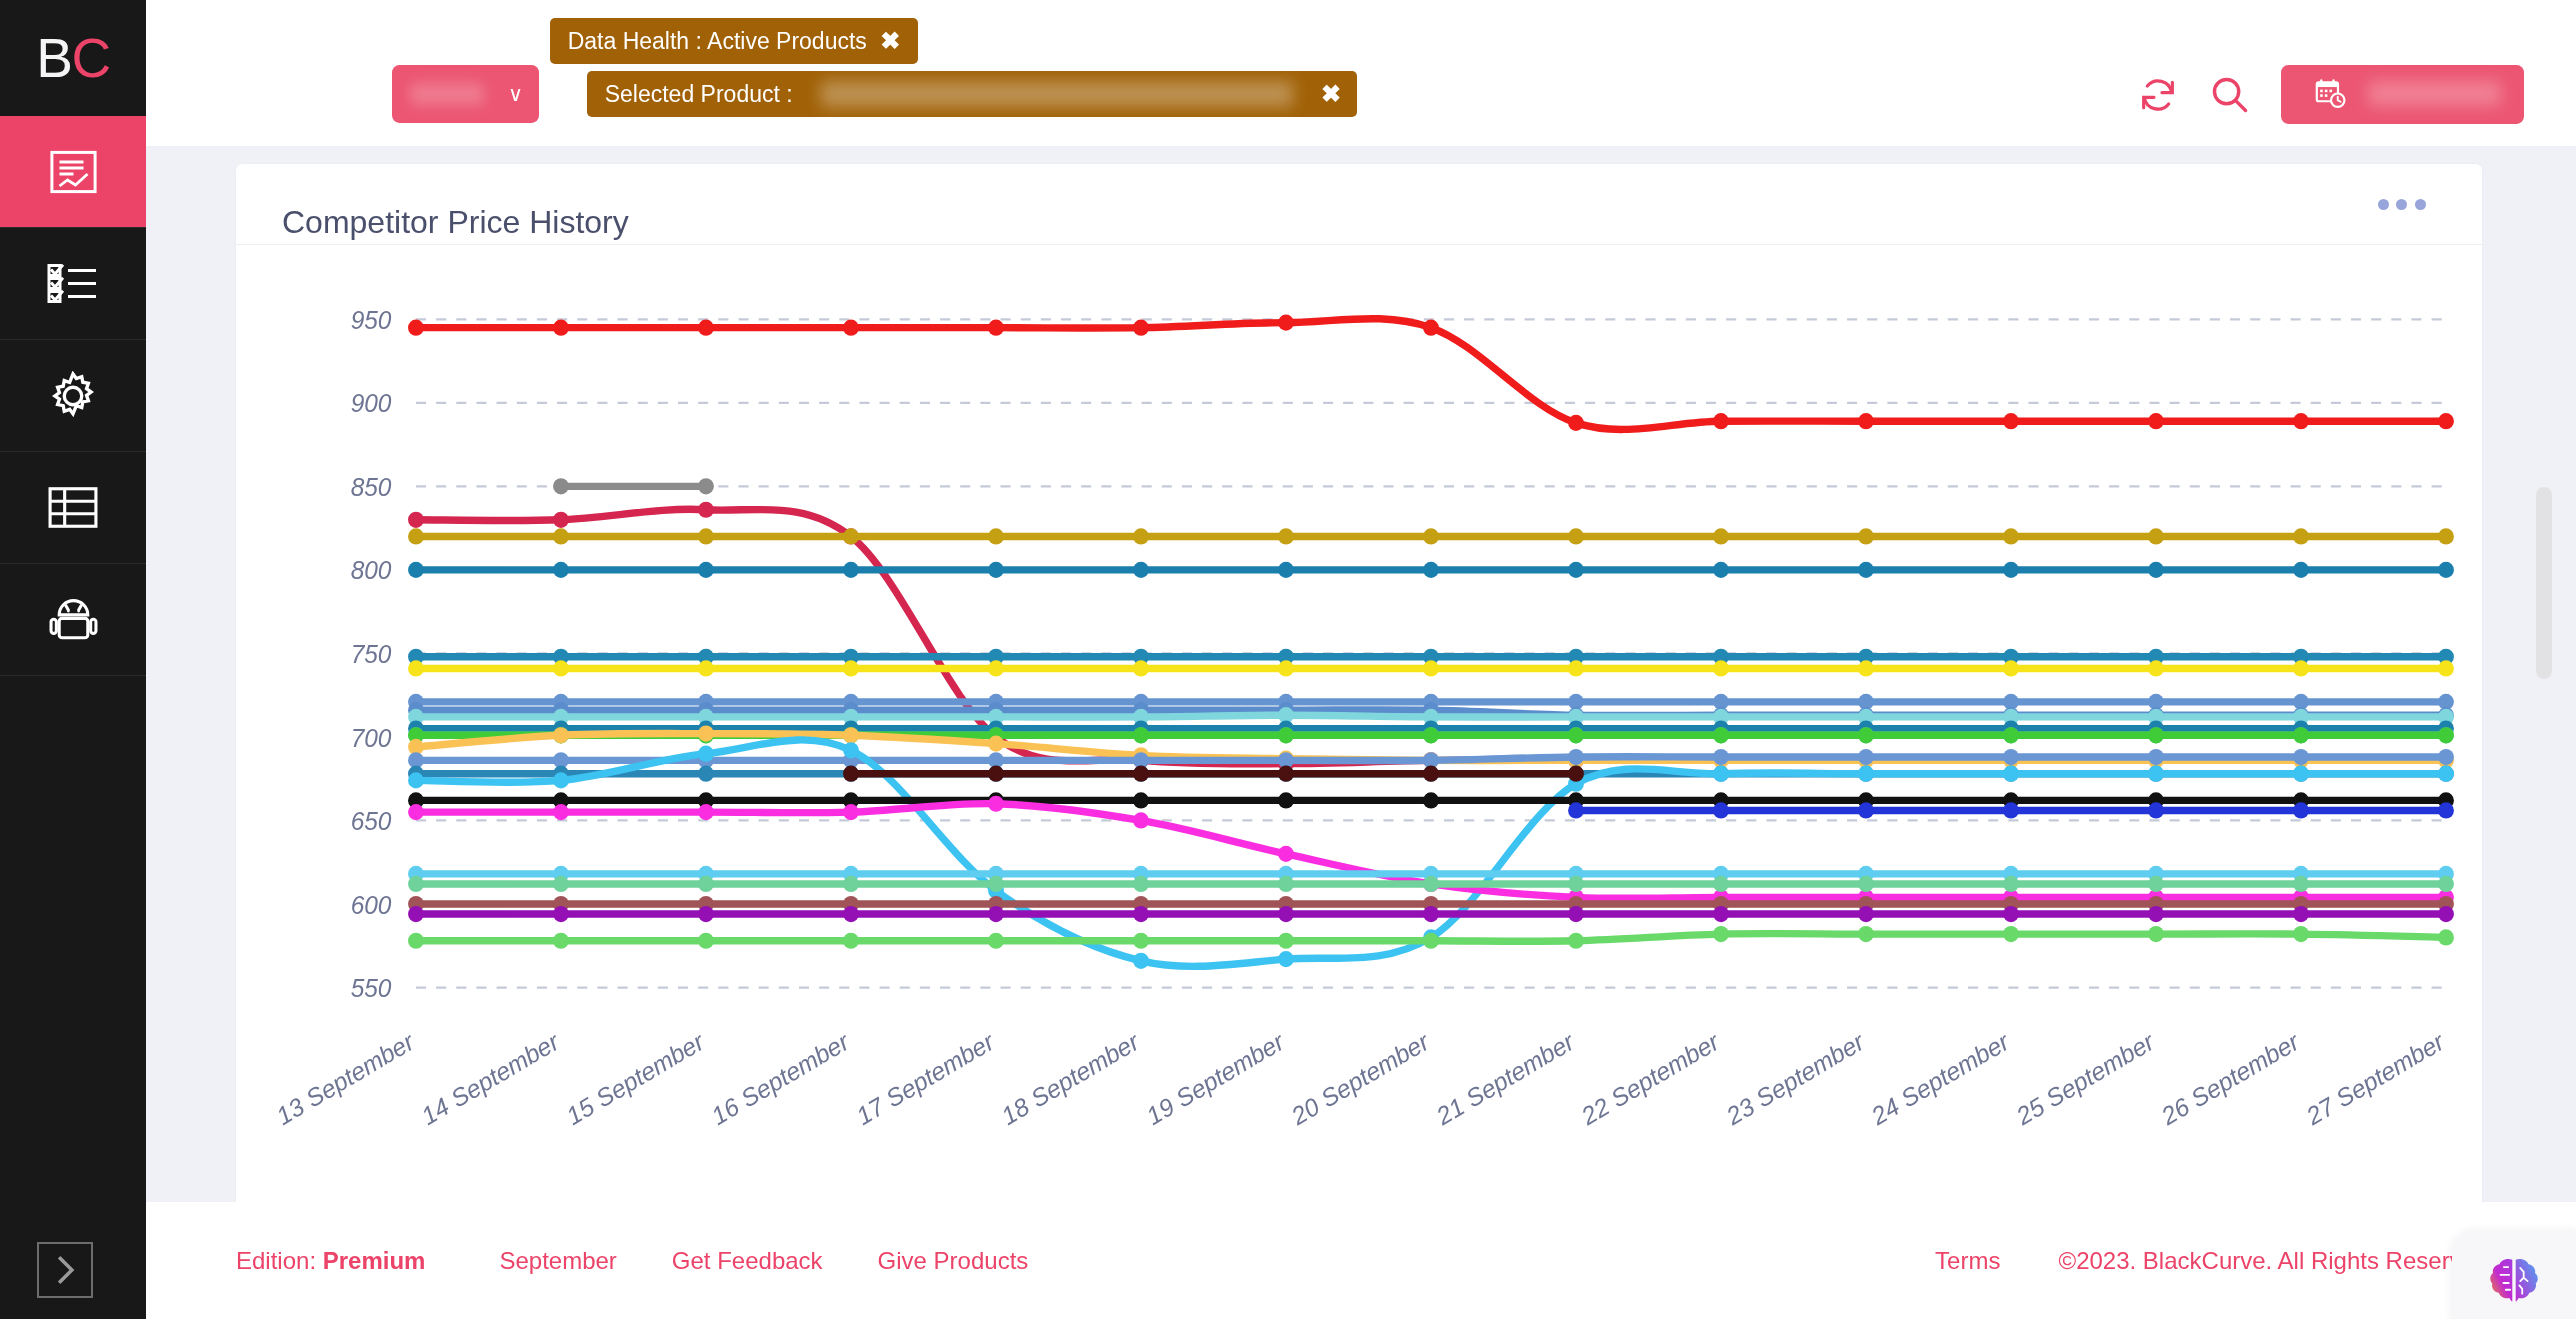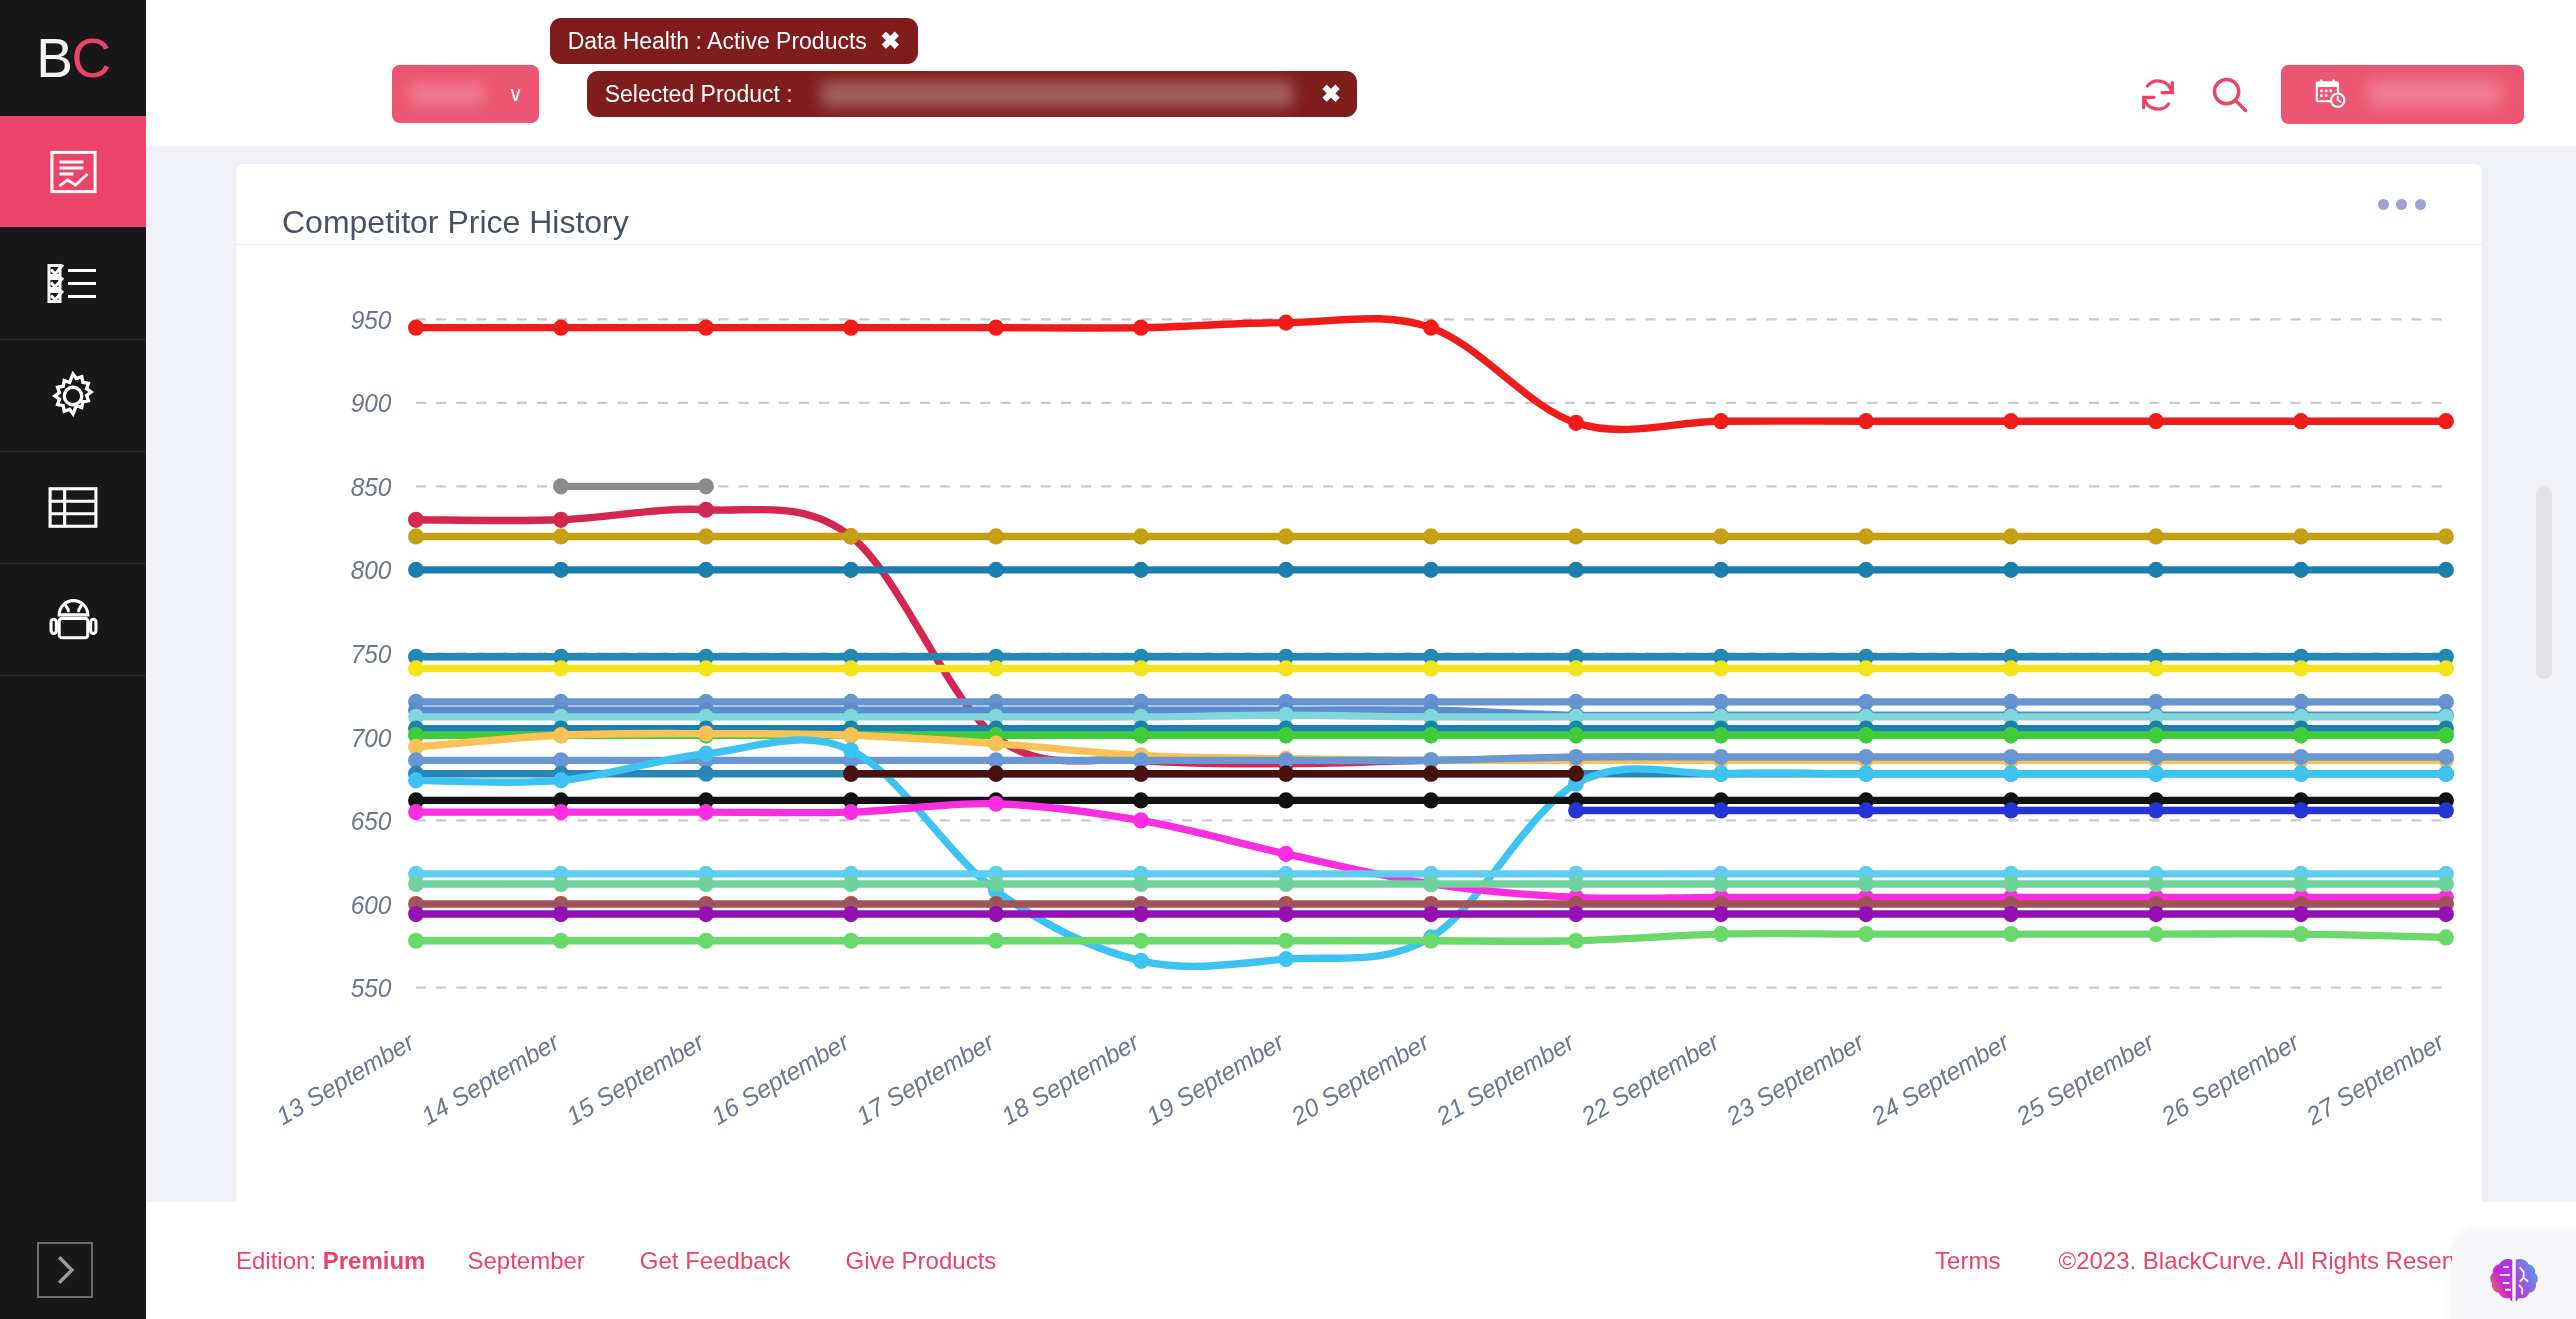--- a/index.html
+++ b/index.html
@@ -51,21 +51,21 @@
     background: #ec5672; display: flex; align-items: center;
     justify-content: flex-end; padding-right: 16px; cursor: pointer;
   }
   .dd-button .blurred-label {
     position: absolute; left: 17.7px; top: 17.7px; width: 74px; height: 22px;
     background: rgba(255,255,255,0.22); filter: blur(6.6px); border-radius: 4.4px;
   }
   .dd-caret { color: #ffffff; font-size: 20.6px; line-height: 1; z-index: 2; }
 
   .chip {
-    position: absolute; border-radius: 11px; background: #7f1d1d;
+    position: absolute; border-radius: 5px; background: #a16207;
     display: flex; align-items: center; color: #ffffff;
     font-size: 23px; padding: 0 17.7px; cursor: pointer;
   }
   .chip-health { left: 404px; top: 18.4px; height: 46px; }
   .chip-product { left: 404px; top: 71px; height: 46px; width: 770px; margin-left: 37px; }
   .chip-x {
     font-size: 24px; font-weight: 700; margin-left: 13.3px;
     line-height: 1; cursor: pointer;
   }
   .chip-product .chip-x { position: absolute; right: 16px; }
@@ -124,21 +124,21 @@
 
   
   .footer {
     height: 118px; background: #ffffff; display: flex; align-items: center;
     padding: 0 0 0 90px; position: relative; flex: 0 0 118px;
   }
   .footer-left { display: flex; align-items: center; gap: 0; }
   .footer-link {
     color: #ec4368; font-size: 24px; margin-right: 55px; cursor: pointer;
   }
-  .footer-edition { color: #ec4368; font-size: 24px; margin-right: 42px; }
+  .footer-edition { color: #ec4368; font-size: 24px; margin-right: 74px; }
   .footer-edition b { font-weight: 700; }
   .footer-right {
     position: absolute; right: 81px; display: flex; align-items: center; gap: 58px;
   }
   .footer-right .footer-link { margin-right: 0; }
   .copyright { color: #ec4368; font-size: 24px; white-space: nowrap; }
   .chat-widget {
     position: absolute; right: 0px; bottom: -20.6px;
     width: 124px; height: 112px; background: #f7f7f9;
     border-radius: 25px 0 0 25px; display: flex;

